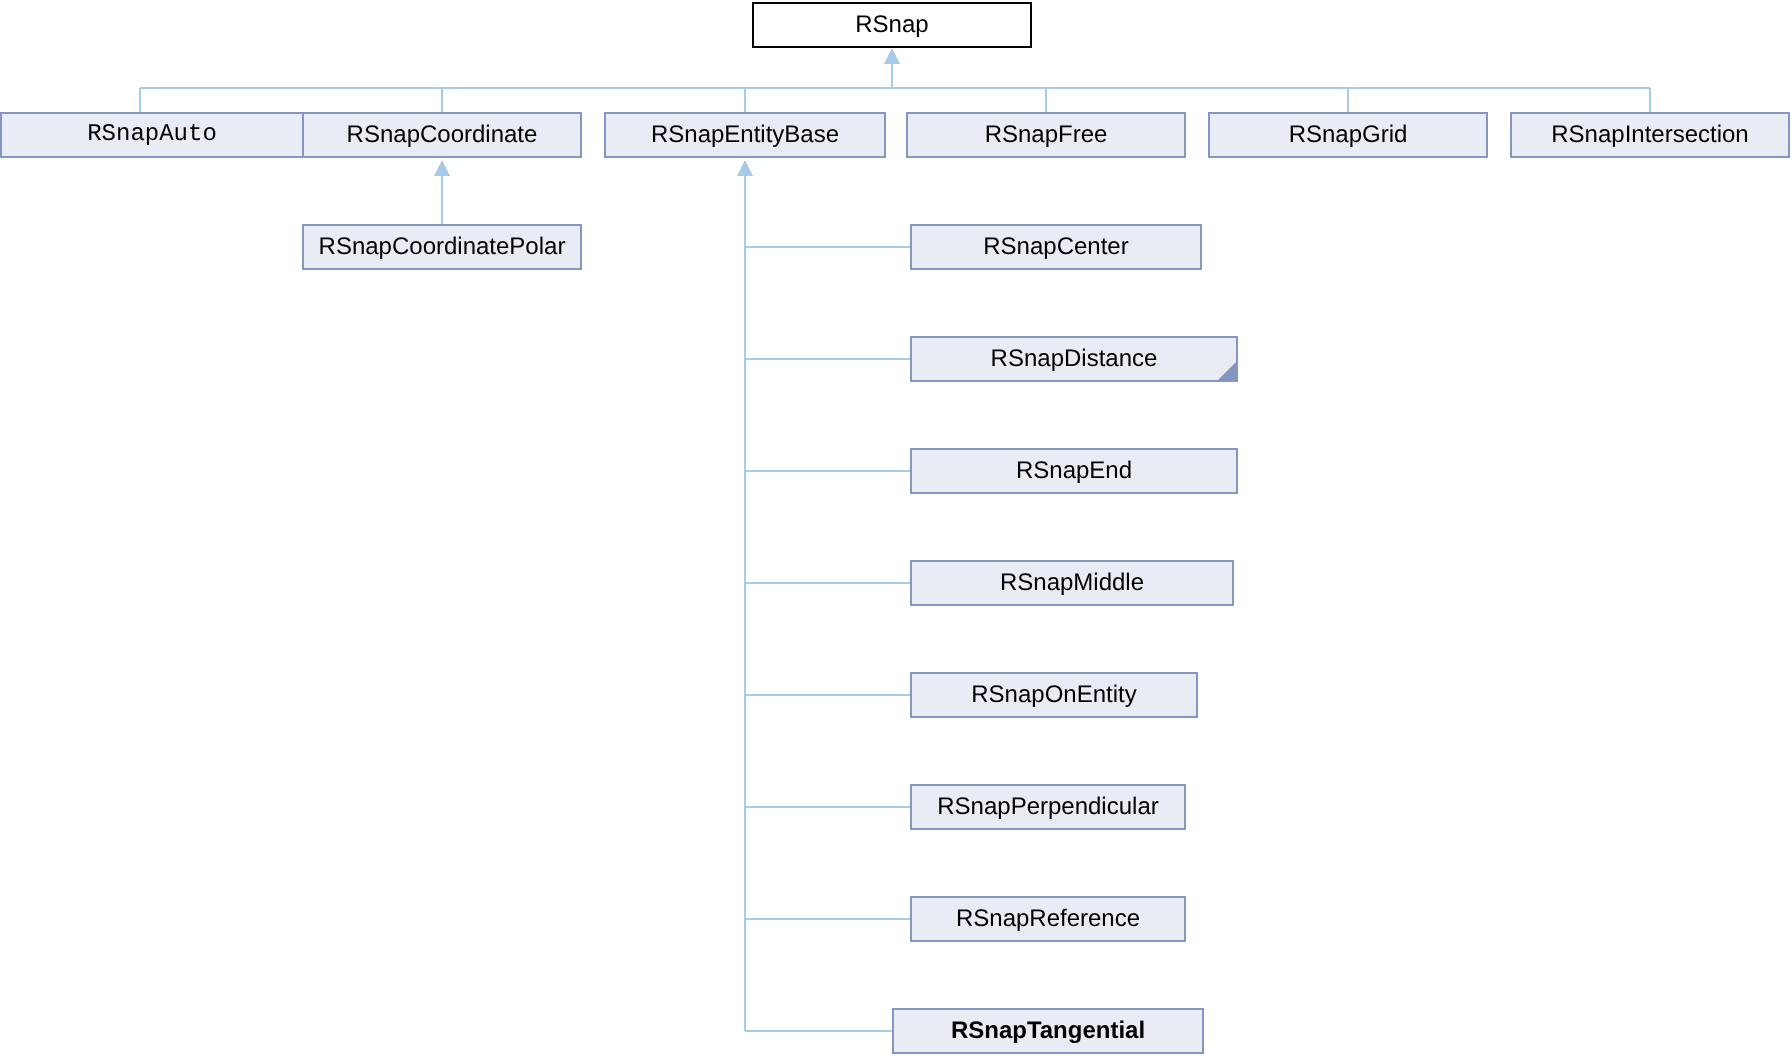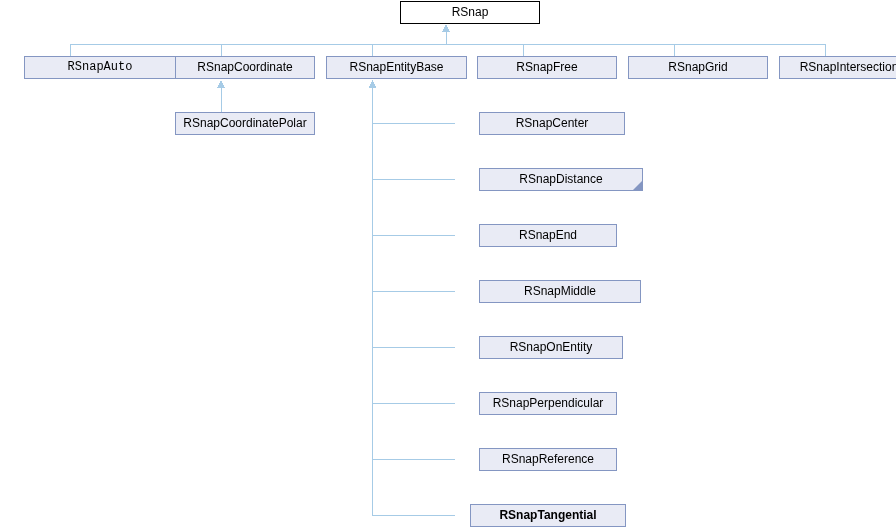--- a/index.html
+++ b/index.html
@@ -25,21 +25,20 @@
     box-sizing: border-box;
     height: 23px;
     background: var(--node-fill, #e9ebf5);
     border: 1px solid var(--node-border, #8496c2);
     color: var(--text, #000000);
     font-size: 12px;
     line-height: 21px;
     text-align: center;
     white-space: nowrap;
     cursor: pointer;
-    margin-left: 24px;
   }
   .node.root {
     background: var(--root-fill, #ffffff);
     border-color: var(--root-border, #000000);
     cursor: default;
   }
   .corner {
     position: absolute; right: 0; bottom: 0;
     width: 0; height: 0;
     border-left: 9px solid transparent;
@@ -95,21 +94,21 @@
     <span>RSnapCoordinatePolar</span>
   </div>
 
   <div class="node" style="left:455px; top:112px; width:146px;">
     <span>RSnapCenter</span>
   </div>
   <div class="node" style="left:455px; top:168px; width:164px;">
     <span>RSnapDistance</span>
     <span class="corner"></span>
   </div>
-  <div class="node" style="left:455px; top:224px; width:138px;">
+  <div class="node" style="left:455px; top:224px; width:164px;">
     <span>RSnapEnd</span>
   </div>
   <div class="node" style="left:455px; top:280px; width:162px;">
     <span>RSnapMiddle</span>
   </div>
   <div class="node" style="left:455px; top:336px; width:144px;">
     <span>RSnapOnEntity</span>
   </div>
   <div class="node" style="left:455px; top:392px; width:138px;">
     <span>RSnapPerpendicular</span>

